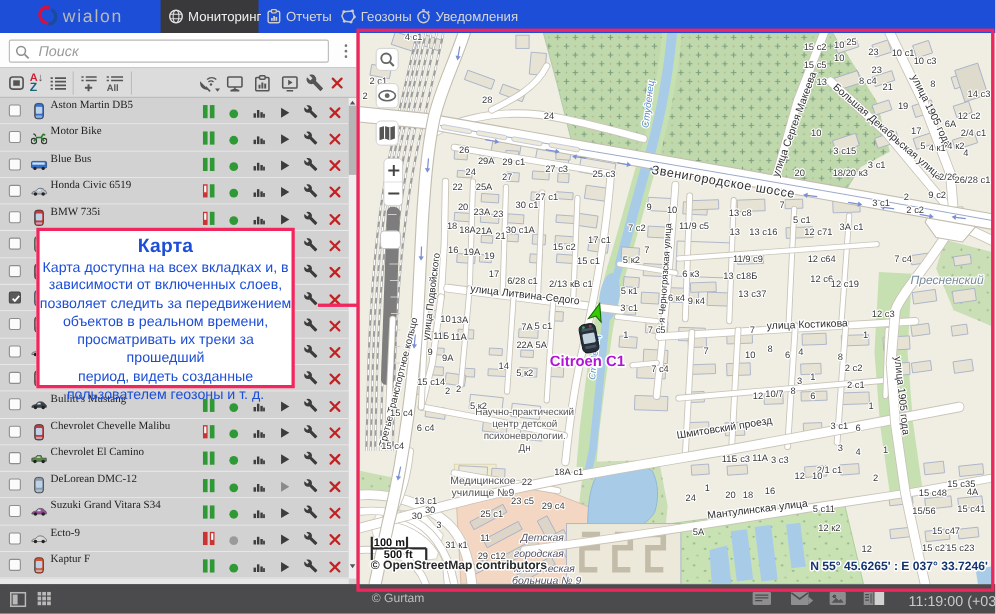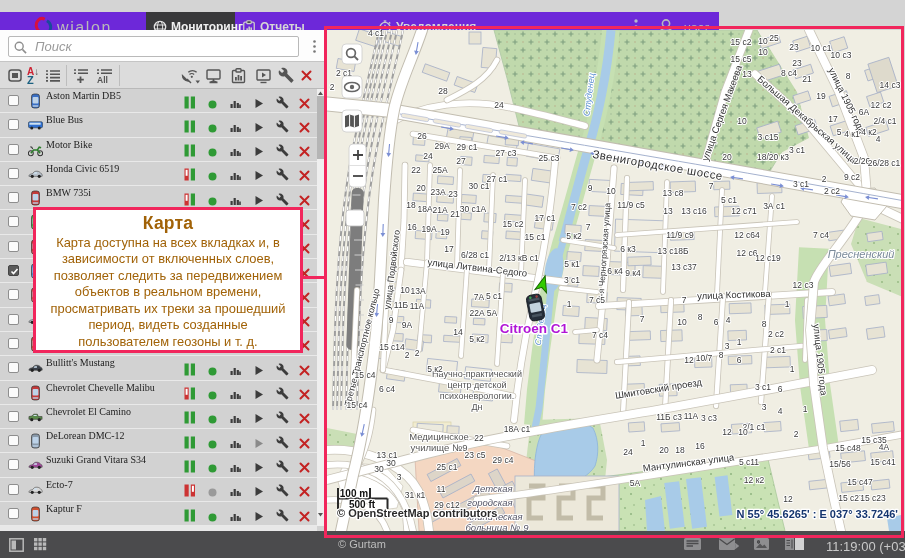--- a/index.html
+++ b/index.html
@@ -1,21 +1,21 @@
 <!DOCTYPE html>
 <html><head><meta charset="utf-8">
 <style>
 * { margin:0; padding:0; box-sizing:border-box; }
 html,body { width:905px; height:558px; overflow:hidden; font-family:"Liberation Sans",sans-serif; }
 #app { position:relative; width:905px; height:558px; background:#d4d4d4; }
 
-#topbar { position:absolute; left:0; top:0; width:719px; height:30px; background:#6d28d9;margin-top:12px; }
+#topbar { position:absolute; left:0; top:0; width:905px; height:30px; background:#1d4ed8; }
 #logo { position:absolute; left:33px; top:4px; }
 #logotext { position:absolute; left:57px; top:7px; color:#b9b9b9; font-size:16px; letter-spacing:1.6px; }
-.tab { position:absolute; top:0; height:30px; color:#d6d6d6; font-size:12px; font-weight:bold; display:flex; align-items:center; }
+.tab { position:absolute; top:0; height:30px; color:#d6d6d6; font-size:12px; font-weight:normal; display:flex; align-items:center; }
 .tab svg { margin-right:4px; flex-shrink:0; }
 #tab1 { left:146px; width:89px; background:#39393b; padding-left:7px; color:#f0f0f0; }
 #topright { position:absolute; right:10px; top:0; height:30px; display:flex; align-items:center; color:#b9b9bd; font-size:13px; }
 
 #lpanel { position:absolute; left:0; top:30px; width:324px; height:501px; background:#d2d2d2; }
 #searchrow { position:absolute; left:0; top:0; width:324px; height:32px; background:#fdfdfd; border-bottom:1px solid #c5c5c5; }
 #searchbox { position:absolute; left:8px; top:6px; width:291px; height:21px; background:#fff; border:1px solid #b9b9b9; border-radius:2px; color:#9a9a9a; font-size:13px; line-height:19px; padding-left:26px;font-style:italic; }
 #toolbar { position:absolute; left:0; top:32px; width:324px; height:27px; background:#dcdcdc; border-bottom:1px solid #b9b9b9; }
 #unitlist { position:absolute; left:0; top:59px; width:317px; height:437px; overflow:hidden; }
 .urow { position:relative; width:317px; height:24.3px; background:#d2d2d2; border-bottom:1px solid #e9e9e9; }
@@ -28,21 +28,21 @@
 #vscroll { position:absolute; left:317px; top:59px; width:7px; height:437px; background:#efefef; }
 #vthumb { position:absolute; left:0px; top:7px; width:7px; height:63px; background:#b5b5b5; }
 #hstrip { position:absolute; left:0; top:496.4px; width:317px; height:5px; background:#e8e8e8; }
 
 #botbar { position:absolute; left:0; top:531px; width:905px; height:27px; background:#4b4b4d; color:#c9c9c9; }
 
 #map { position:absolute; left:327px; top:30px; width:574px; height:501px; background:#f1efe4; overflow:hidden; }
 
 #frame { position:absolute; left:324px; top:26px; width:580px; height:512px; border:3px solid #f1265c; pointer-events:none; z-index:40; }
 #callout { position:absolute; left:289px; top:276px; width:37px; height:3px; background:#f1265c; z-index:41; }
-#tooltip { position:absolute; left:33px; top:207px; width:270px; height:146px; background:#fff; border:3px solid #f1265c; z-index:42; text-align:center; color:#a16207; }
+#tooltip { position:absolute; left:33px; top:207px; width:235px; height:146px; background:#fff; border:3px solid #f1265c; z-index:42; text-align:center; color:#1d4ed8; }
 #tooltip h3 { font-size:17.5px; margin-top:2.5px; margin-bottom:1px; letter-spacing:0.2px; }
 #tooltip p { font-size:12.9px; line-height:16.6px; }
 </style></head>
 <body>
 <div id="app">
 
 <div id="topbar">
  <svg id="logo" width="21" height="21" viewBox="0 0 22 22">
    <path d="M 12.3,3.4 C 10.2,2.2 7.2,2.5 5.4,4.5 C 3.7,6.3 3.0,9.0 3.6,11.4 C 4.3,14.3 6.5,16.7 9.4,17.5 C 10.1,17.7 10.8,17.8 11.5,17.7" fill="none" stroke="#d6103f" stroke-width="3.1"></path>
    <path d="M 14.6,4.9 C 16.7,6.1 18.2,8.2 18.5,10.7 C 18.8,13.4 17.6,16.1 15.3,17.6 C 14.2,18.3 13.0,18.7 11.7,18.7" fill="none" stroke="#1a4b9b" stroke-width="3.1"></path>
@@ -53,39 +53,34 @@
           <ellipse cx="8" cy="8" rx="3" ry="6.5" fill="none" stroke="#e2e2e2" stroke-width="1.1"></ellipse>
           <path d="M2 5.7 H14 M2 10.3 H14" stroke="#e2e2e2" stroke-width="1.1" fill="none"></path>
         </svg>Мониторинг</div>
  <div class="tab" style="left:242px;text-align:right;"><svg width="14" height="14" viewBox="0 0 16 16">
           <rect x="2" y="2.5" width="12" height="12" rx="1.5" fill="none" stroke="#ccc" stroke-width="1.5"></rect>
           <rect x="5.5" y="0.8" width="5" height="3.4" rx="0.8" fill="#4b4b4d" stroke="#ccc" stroke-width="1.3"></rect>
           <rect x="5" y="9.5" width="1.8" height="3" fill="#ccc"></rect>
           <rect x="7.3" y="7.5" width="1.8" height="5" fill="#ccc"></rect>
           <rect x="9.6" y="8.5" width="1.8" height="4" fill="#ccc"></rect>
         </svg>Отчеты</div>
+ <div class="tab" style="left:309px;"><svg width="15" height="14" viewBox="0 0 17 16">
+          <path d="M4 3 L13 2.2 L15 8.5 L11.5 13.8 L4.5 13 L2 7.5 Z" fill="none" stroke="#ccc" stroke-width="1.5"></path>
+          <circle cx="4" cy="3" r="1.5" fill="#ccc"></circle>
+          <circle cx="13" cy="2.2" r="1.5" fill="#ccc"></circle>
+          <circle cx="15" cy="8.5" r="1.5" fill="#ccc"></circle>
+          <circle cx="11.5" cy="13.8" r="1.5" fill="#ccc"></circle>
+          <circle cx="4.5" cy="13" r="1.5" fill="#ccc"></circle>
+        </svg>Геозоны</div>
  <div class="tab" style="left:378px;"><svg width="14" height="14" viewBox="0 0 16 16">
           <circle cx="8" cy="8.6" r="5.8" fill="none" stroke="#ccc" stroke-width="1.5"></circle>
           <path d="M8 5.5 V8.8 L10.5 10" stroke="#ccc" stroke-width="1.4" fill="none"></path>
           <path d="M6.5 1.2 H9.5" stroke="#ccc" stroke-width="1.6"></path>
           <path d="M12.5 2.5 L14 4" stroke="#ccc" stroke-width="1.4"></path>
         </svg>Уведомления</div>
- <div id="topright">
-   <svg width="4" height="16" viewBox="0 0 4 16" style="margin-right:18px;">
-          <circle cx="2" cy="2" r="1.7" fill="#b5b9c9"></circle>
-          <circle cx="2" cy="8" r="1.7" fill="#b5b9c9"></circle>
-          <circle cx="2" cy="14" r="1.7" fill="#b5b9c9"></circle>
-        </svg>
-   <svg width="20" height="20" viewBox="0 0 20 20" style="margin-right:8px;">
-          <circle cx="10" cy="6.5" r="3.6" fill="none" stroke="#b9b9bd" stroke-width="1.6"></circle>
-          <path d="M3 17.5 C3.5 13.5 6.5 11.5 10 11.5 C13.5 11.5 16.5 13.5 17 17.5" fill="none" stroke="#b9b9bd" stroke-width="1.6"></path>
-          <path d="M9 15.5 H14 M12 13.5 L14.3 15.5 L12 17.5" stroke="#b9b9bd" stroke-width="1.4" fill="none"></path>
-        </svg>
-   <span>user</span>
- </div>
 </div>
 
 <div id="lpanel">
  <div id="searchrow">
    <div id="searchbox">Поиск</div>
    <svg style="position:absolute;left:14px;top:11px;" width="13" height="13" viewBox="0 0 14 14">
           <circle cx="5.6" cy="5.6" r="4.3" fill="none" stroke="#8e8e8e" stroke-width="1.5"></circle>
           <path d="M9 9 L13 13" stroke="#8e8e8e" stroke-width="1.7"></path>
         </svg>
    <svg style="position:absolute;right:8px;top:10px;" width="3" height="13" viewBox="0 0 3 13">
@@ -188,58 +183,58 @@
           <div class="ricx ric5"><svg width="13" height="13" viewBox="0 0 24 24">
               <path d="M22.7 19l-9.1-9.1c.9-2.3.4-5-1.5-6.9-2-2-5-2.4-7.4-1.3L9 6 6 9 1.6 4.7C.4 7.1.9 10.1 2.9 12.1c1.9 1.9 4.6 2.4 6.9 1.5l9.1 9.1c.4.4 1 .4 1.4 0l2.3-2.3c.5-.4.5-1.1.1-1.4z" fill="#3c3c3c"></path>
             </svg></div>
           <div class="ricx ric6"><svg width="11" height="11">
               <path d="M1.5 1.5 L9.5 9.5 M9.5 1.5 L1.5 9.5" stroke="#c32222" stroke-width="2" stroke-linecap="round"></path>
             </svg></div>
         </div>
 <div class="urow">
           <div class="cb"></div>
           <svg class="uicon" viewBox="0 0 16 16">
+            <circle cx="3" cy="11.5" r="2.6" fill="none" stroke="#333" stroke-width="1.1"></circle>
+            <circle cx="13" cy="11.5" r="2.6" fill="none" stroke="#333" stroke-width="1.1"></circle>
+            <path d="M3 11.5 L6 8 L10 8 L13 11.5 M10 8 L12 5 L14 5.5" stroke="#2a7d2a" stroke-width="1.6" fill="none"></path>
+            <path d="M5 7 L4 5 L2.5 4.5" stroke="#333" stroke-width="1.1" fill="none"></path>
+          </svg>
+          <div class="nm">Motor Bike</div>
+          <div class="ricx ric1"><svg width="12" height="13" viewBox="0 0 12 13">
+              <rect x="0.5" y="0.5" width="4.2" height="12" fill="#2f9a35"></rect>
+              <rect x="6.8" y="0.5" width="4.2" height="12" fill="#2f9a35"></rect>
+            </svg></div>
+          <div class="ricx ric2"><svg width="9" height="9">
+              <circle cx="4.5" cy="4.5" r="4" fill="#2f9a35"></circle>
+            </svg></div>
+          <div class="ricx ric3"><svg width="11" height="11" viewBox="0 0 11 11">
+              <rect x="0.5" y="6" width="2.2" height="4" fill="#3c3c3c"></rect>
+              <rect x="3.6" y="3" width="2.2" height="7" fill="#3c3c3c"></rect>
+              <rect x="6.7" y="5" width="2.2" height="5" fill="#3c3c3c"></rect>
+              <rect x="9.2" y="6.5" width="1.6" height="3.5" fill="#3c3c3c"></rect>
+            </svg></div>
+          <div class="ricx ric4"><svg width="10" height="11">
+              <path d="M1.5 1 L9 5.5 L1.5 10 Z" fill="#3c3c3c"></path>
+            </svg></div>
+          <div class="ricx ric5"><svg width="13" height="13" viewBox="0 0 24 24">
+              <path d="M22.7 19l-9.1-9.1c.9-2.3.4-5-1.5-6.9-2-2-5-2.4-7.4-1.3L9 6 6 9 1.6 4.7C.4 7.1.9 10.1 2.9 12.1c1.9 1.9 4.6 2.4 6.9 1.5l9.1 9.1c.4.4 1 .4 1.4 0l2.3-2.3c.5-.4.5-1.1.1-1.4z" fill="#3c3c3c"></path>
+            </svg></div>
+          <div class="ricx ric6"><svg width="11" height="11">
+              <path d="M1.5 1.5 L9.5 9.5 M9.5 1.5 L1.5 9.5" stroke="#c32222" stroke-width="2" stroke-linecap="round"></path>
+            </svg></div>
+        </div>
+<div class="urow">
+          <div class="cb"></div>
+          <svg class="uicon" viewBox="0 0 16 16">
             <rect x="0.5" y="4.5" width="15" height="6.5" rx="1.5" fill="#2f6fd0" stroke="#234" stroke-width="0.6"></rect>
             <rect x="1.5" y="5.5" width="12" height="2.2" fill="#cfe2f0"></rect>
             <circle cx="4" cy="11.3" r="1.6" fill="#222"></circle>
             <circle cx="12" cy="11.3" r="1.6" fill="#222"></circle>
           </svg>
           <div class="nm">Blue Bus</div>
-          <div class="ricx ric1"><svg width="12" height="13" viewBox="0 0 12 13">
-              <rect x="0.5" y="0.5" width="4.2" height="12" fill="#2f9a35"></rect>
-              <rect x="6.8" y="0.5" width="4.2" height="12" fill="#2f9a35"></rect>
-            </svg></div>
-          <div class="ricx ric2"><svg width="9" height="9">
-              <circle cx="4.5" cy="4.5" r="4" fill="#2f9a35"></circle>
-            </svg></div>
-          <div class="ricx ric3"><svg width="11" height="11" viewBox="0 0 11 11">
-              <rect x="0.5" y="6" width="2.2" height="4" fill="#3c3c3c"></rect>
-              <rect x="3.6" y="3" width="2.2" height="7" fill="#3c3c3c"></rect>
-              <rect x="6.7" y="5" width="2.2" height="5" fill="#3c3c3c"></rect>
-              <rect x="9.2" y="6.5" width="1.6" height="3.5" fill="#3c3c3c"></rect>
-            </svg></div>
-          <div class="ricx ric4"><svg width="10" height="11">
-              <path d="M1.5 1 L9 5.5 L1.5 10 Z" fill="#3c3c3c"></path>
-            </svg></div>
-          <div class="ricx ric5"><svg width="13" height="13" viewBox="0 0 24 24">
-              <path d="M22.7 19l-9.1-9.1c.9-2.3.4-5-1.5-6.9-2-2-5-2.4-7.4-1.3L9 6 6 9 1.6 4.7C.4 7.1.9 10.1 2.9 12.1c1.9 1.9 4.6 2.4 6.9 1.5l9.1 9.1c.4.4 1 .4 1.4 0l2.3-2.3c.5-.4.5-1.1.1-1.4z" fill="#3c3c3c"></path>
-            </svg></div>
-          <div class="ricx ric6"><svg width="11" height="11">
-              <path d="M1.5 1.5 L9.5 9.5 M9.5 1.5 L1.5 9.5" stroke="#c32222" stroke-width="2" stroke-linecap="round"></path>
-            </svg></div>
-        </div>
-<div class="urow">
-          <div class="cb"></div>
-          <svg class="uicon" viewBox="0 0 16 16">
-            <circle cx="3" cy="11.5" r="2.6" fill="none" stroke="#333" stroke-width="1.1"></circle>
-            <circle cx="13" cy="11.5" r="2.6" fill="none" stroke="#333" stroke-width="1.1"></circle>
-            <path d="M3 11.5 L6 8 L10 8 L13 11.5 M10 8 L12 5 L14 5.5" stroke="#2a7d2a" stroke-width="1.6" fill="none"></path>
-            <path d="M5 7 L4 5 L2.5 4.5" stroke="#333" stroke-width="1.1" fill="none"></path>
-          </svg>
-          <div class="nm">Motor Bike</div>
           <div class="ricx ric1"><svg width="12" height="13" viewBox="0 0 12 13">
               <rect x="0.5" y="0.5" width="4.2" height="12" fill="#2f9a35"></rect>
               <rect x="6.8" y="0.5" width="4.2" height="12" fill="#2f9a35"></rect>
             </svg></div>
           <div class="ricx ric2"><svg width="9" height="9">
               <circle cx="4.5" cy="4.5" r="4" fill="#2f9a35"></circle>
             </svg></div>
           <div class="ricx ric3"><svg width="11" height="11" viewBox="0 0 11 11">
               <rect x="0.5" y="6" width="2.2" height="4" fill="#3c3c3c"></rect>
               <rect x="3.6" y="3" width="2.2" height="7" fill="#3c3c3c"></rect>
@@ -673,21 +668,21 @@
             </svg></div>
         </div>
 <div class="urow">
           <div class="cb"></div>
           <svg class="uicon" viewBox="0 0 16 16">
             <path d="M1 10 C1 8.5 3 8 4.5 7.8 L6.5 5.8 C7 5.3 8 5 9.5 5 C11.5 5 13 6 13.8 7.5 C14.8 7.8 15.2 8.5 15.2 9.3 L15 10.5 H1 Z" fill="#d8d8d8" stroke="#444" stroke-width="0.6"></path>
             <circle cx="4.5" cy="10.5" r="1.7" fill="#222"></circle>
             <circle cx="12" cy="10.5" r="1.7" fill="#222"></circle>
             <path d="M7 6 L6 7.8 H9.5 V6 Z" fill="#cfe2f0"></path>
           </svg>
-          <div class="nm">Ecto-7</div>
+          <div class="nm">Ecto-9</div>
           <div class="ricx ric1"><svg width="12" height="13" viewBox="0 0 12 13">
               <rect x="0.5" y="0.5" width="4.2" height="12" fill="#cc3333"></rect>
               <rect x="6.8" y="0.5" width="4.2" height="12" fill="#cc3333"></rect>
               <rect x="7.9" y="1.8" width="2" height="6" fill="#fff"></rect>
             </svg></div>
           <div class="ricx ric2"><svg width="9" height="9">
               <circle cx="4.5" cy="4.5" r="4" fill="#9a9a9a"></circle>
             </svg></div>
           <div class="ricx ric3"><svg width="11" height="11" viewBox="0 0 11 11">
               <rect x="0.5" y="6" width="2.2" height="4" fill="#3c3c3c"></rect>

